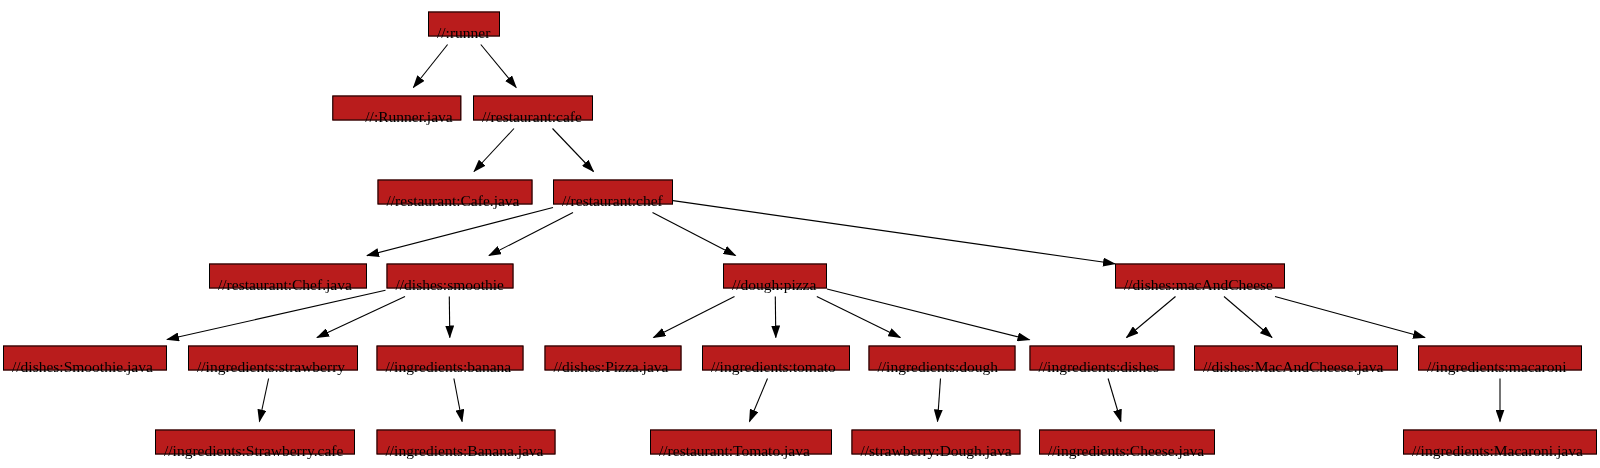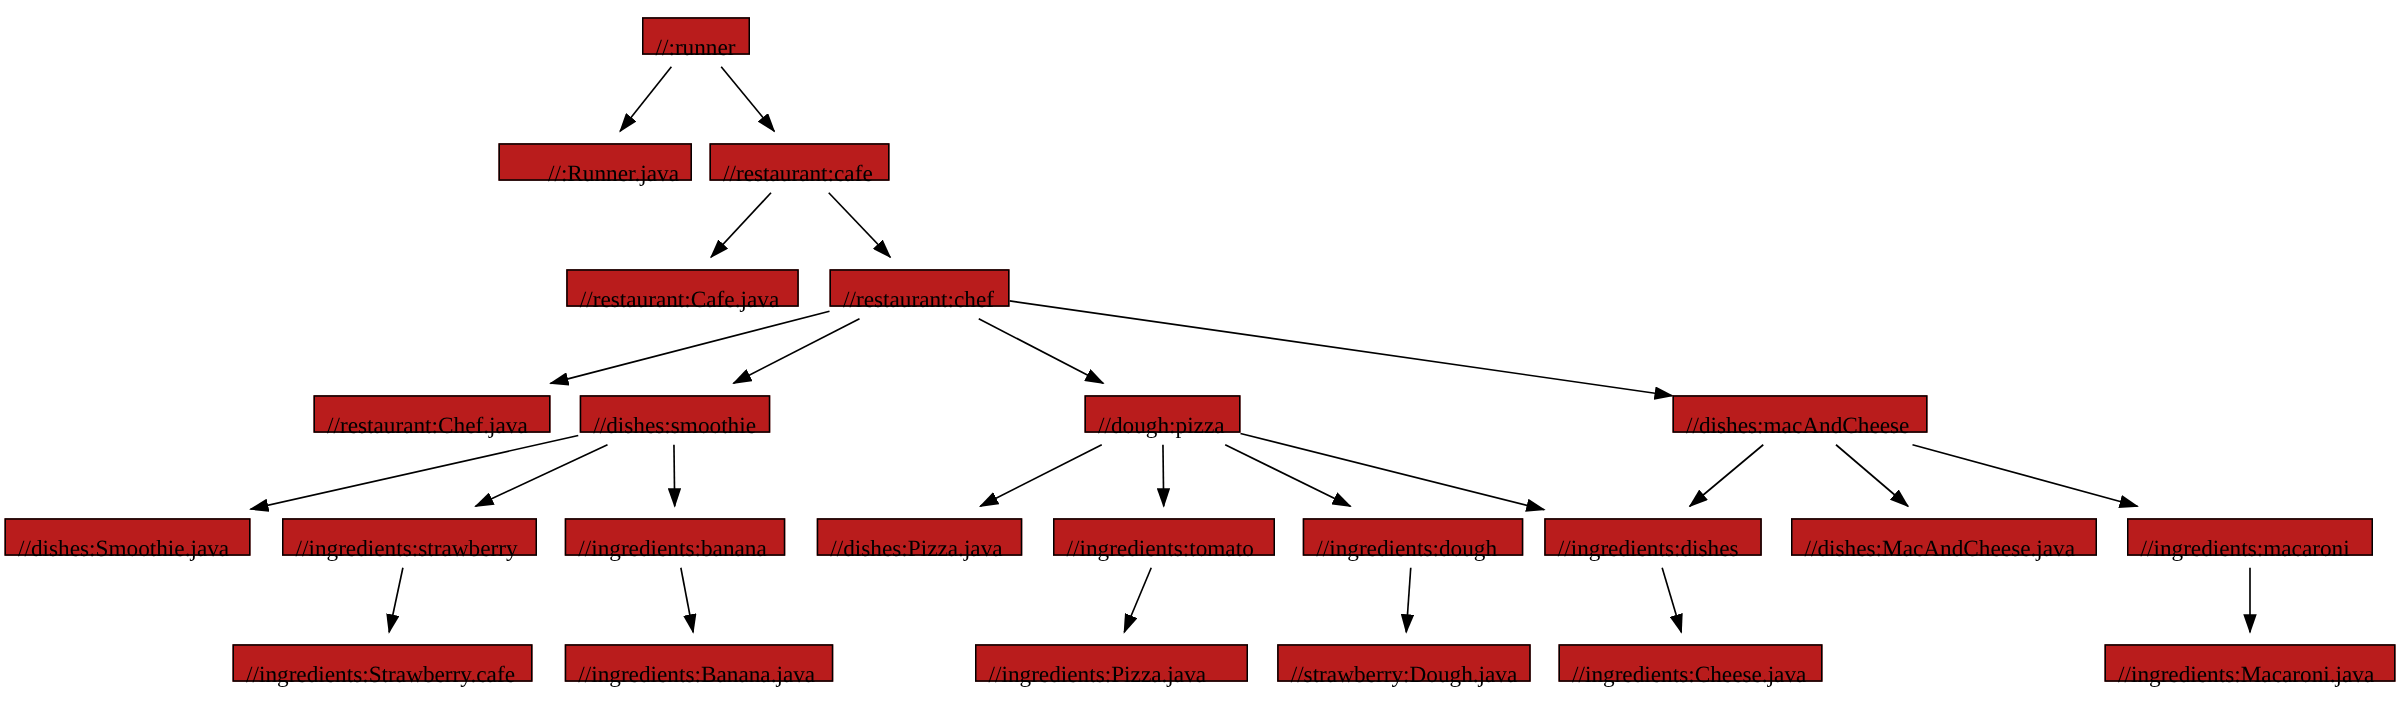--- a/index.html
+++ b/index.html
@@ -92,18 +92,18 @@
       <div class="node" style="left: 273px; top: 358px; min-width: 170px;">//ingredients:strawberry</div>
       <div class="node" style="left: 450px; top: 358px; min-width: 147px;">//ingredients:banana</div>
       <div class="node" style="left: 613px; top: 358px; min-width: 137px;">//dishes:Pizza.java</div>
       <div class="node" style="left: 776px; top: 358px; min-width: 148px;">//ingredients:tomato</div>
       <div class="node" style="left: 942px; top: 358px; min-width: 147px;">//ingredients:dough</div>
       <div class="node" style="left: 1102px; top: 358px; min-width: 145px;">//ingredients:dishes</div>
       <div class="node" style="left: 1296px; top: 358px; min-width: 204px;">//dishes:MacAndCheese.java</div>
       <div class="node" style="left: 1500px; top: 358px; min-width: 164px;">//ingredients:macaroni</div>
       <div class="node" style="left: 255px; top: 442px; min-width: 200px;">//ingredients:Strawberry.cafe</div>
       <div class="node" style="left: 466px; top: 442px; min-width: 179px;">//ingredients:Banana.java</div>
-      <div class="node" style="left: 741px; top: 442px; min-width: 182px;">//ingredients:Pizza.java</div>
+      <div class="node" style="left: 741px; top: 442px; min-width: 182px;">//restaurant:Tomato.java</div>
       <div class="node" style="left: 936px; top: 442px; min-width: 165px;">//strawberry:Dough.java</div>
       <div class="node" style="left: 1127px; top: 442px; min-width: 176px;">//ingredients:Cheese.java</div>
       <div class="node" style="left: 1500px; top: 442px; min-width: 194px;">//ingredients:Macaroni.java</div>
     </div>
 </div>
 
 </body></html>

